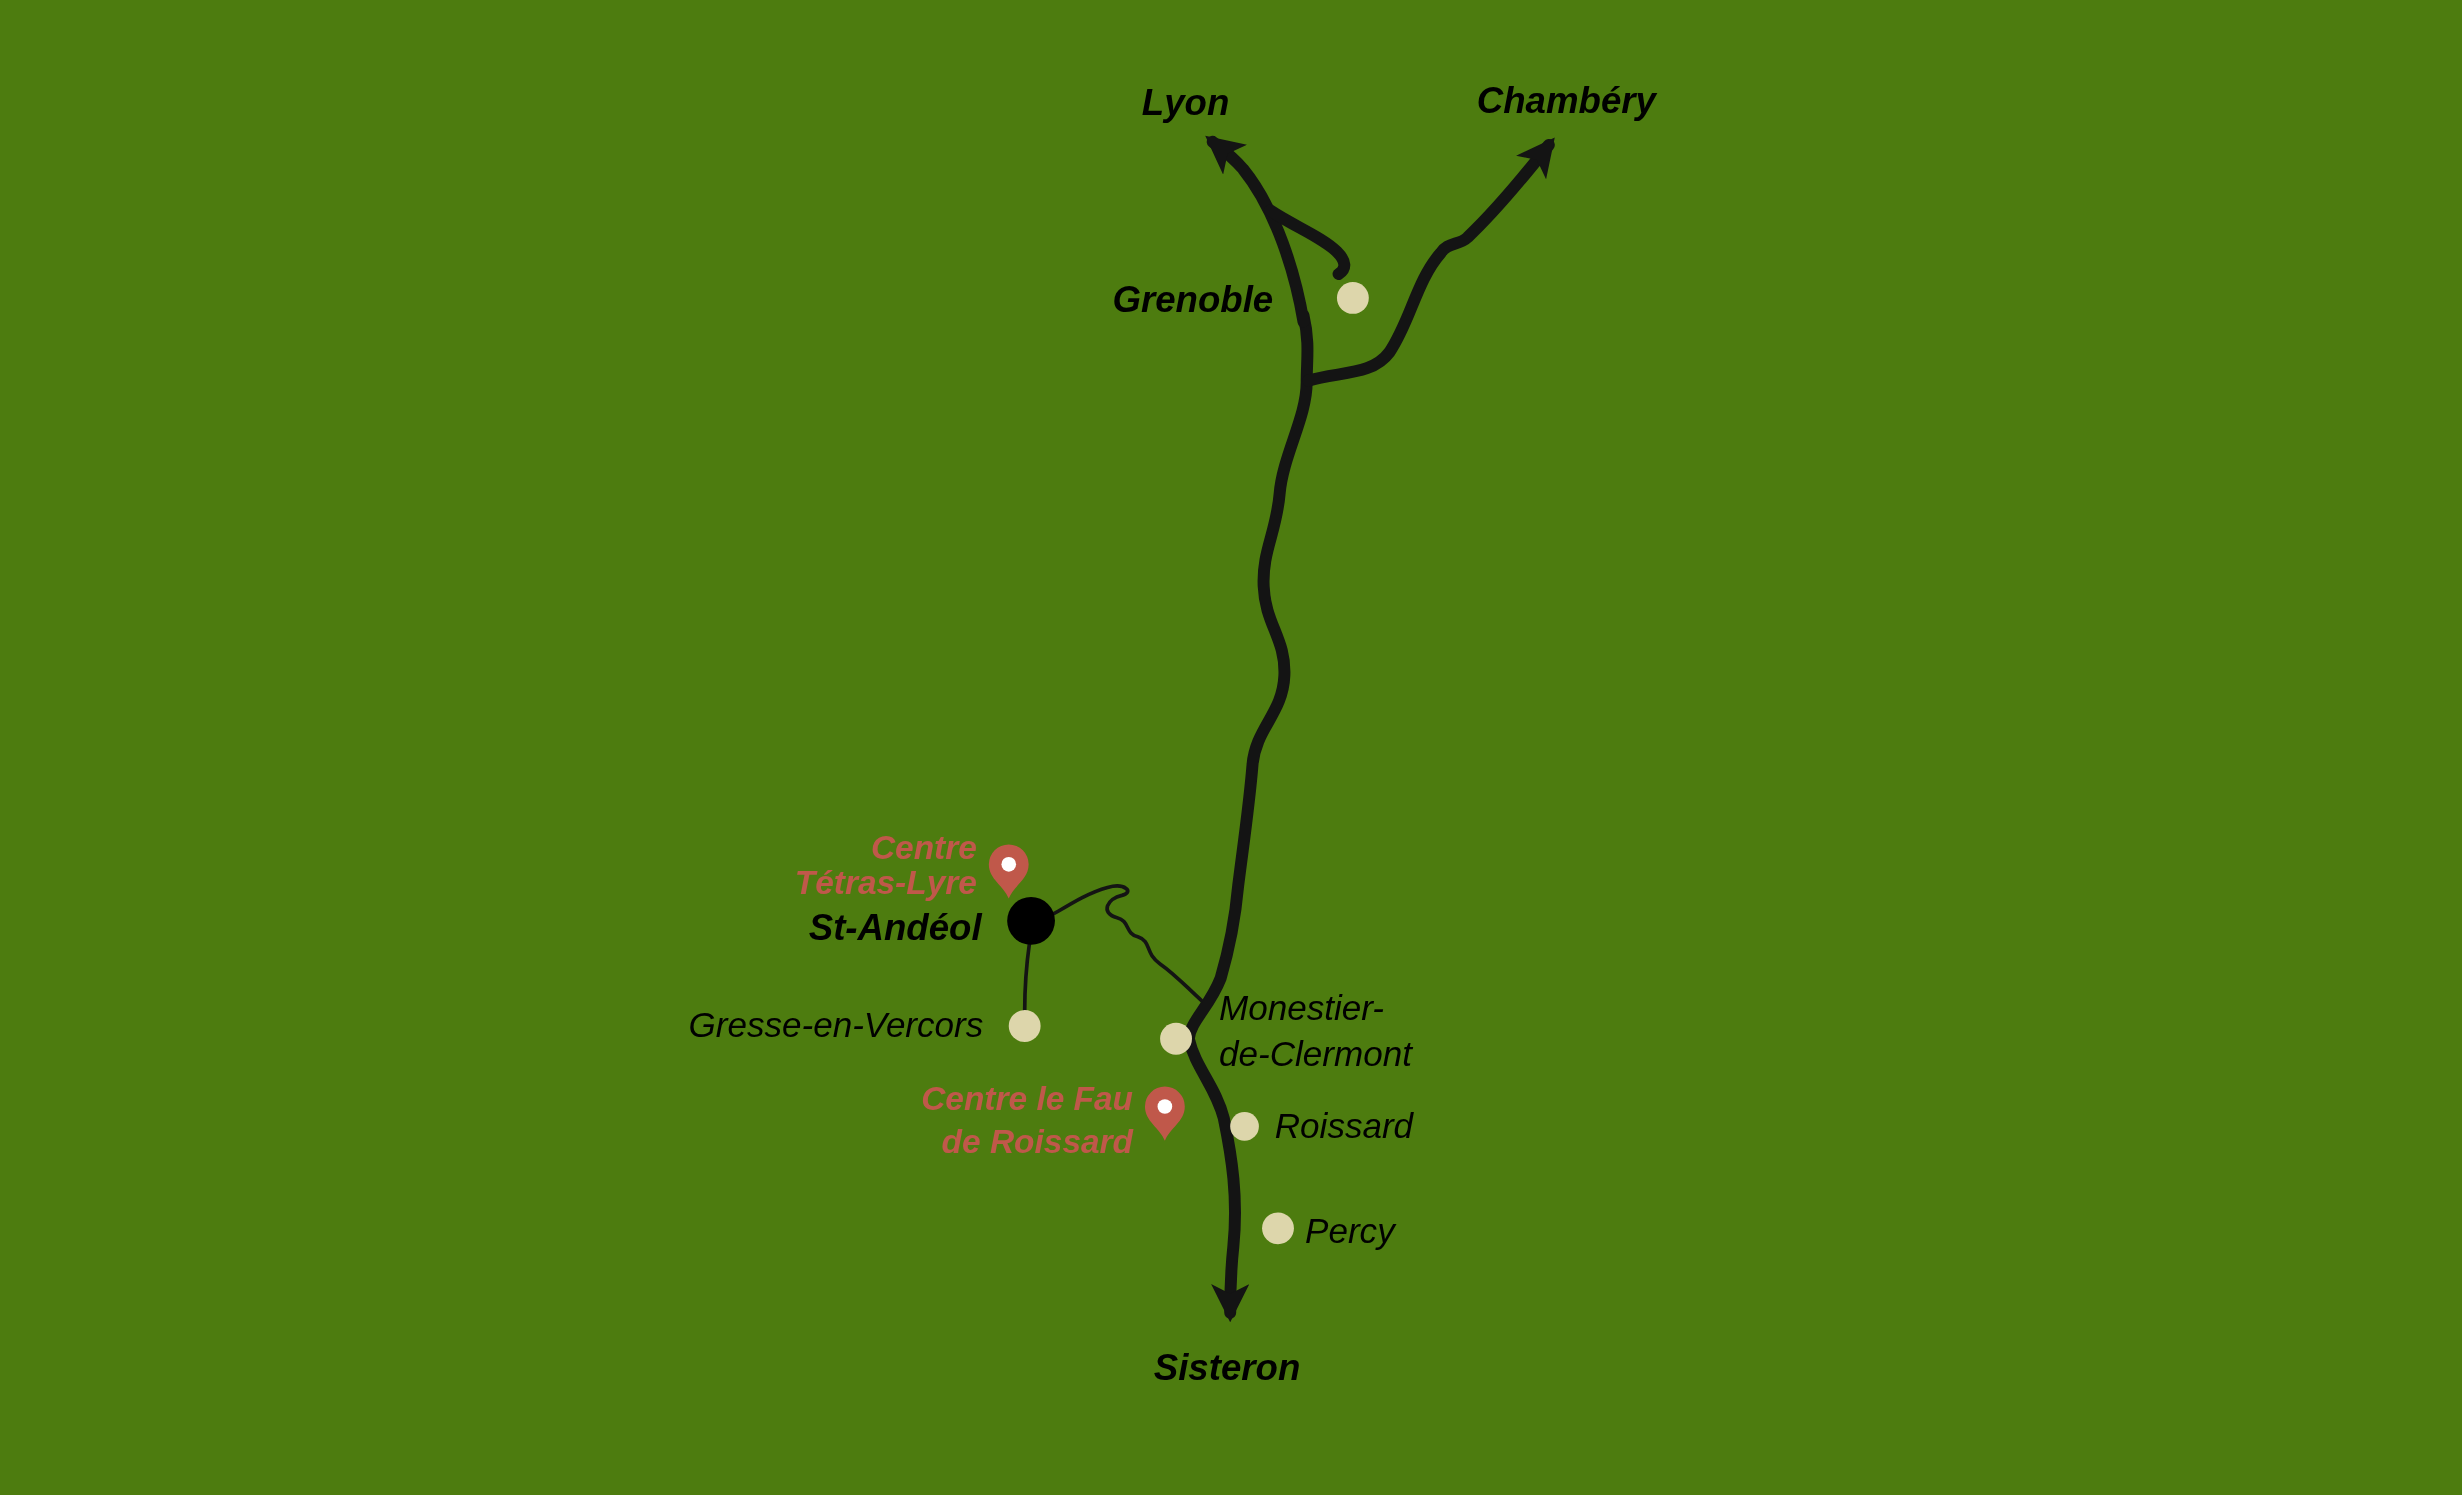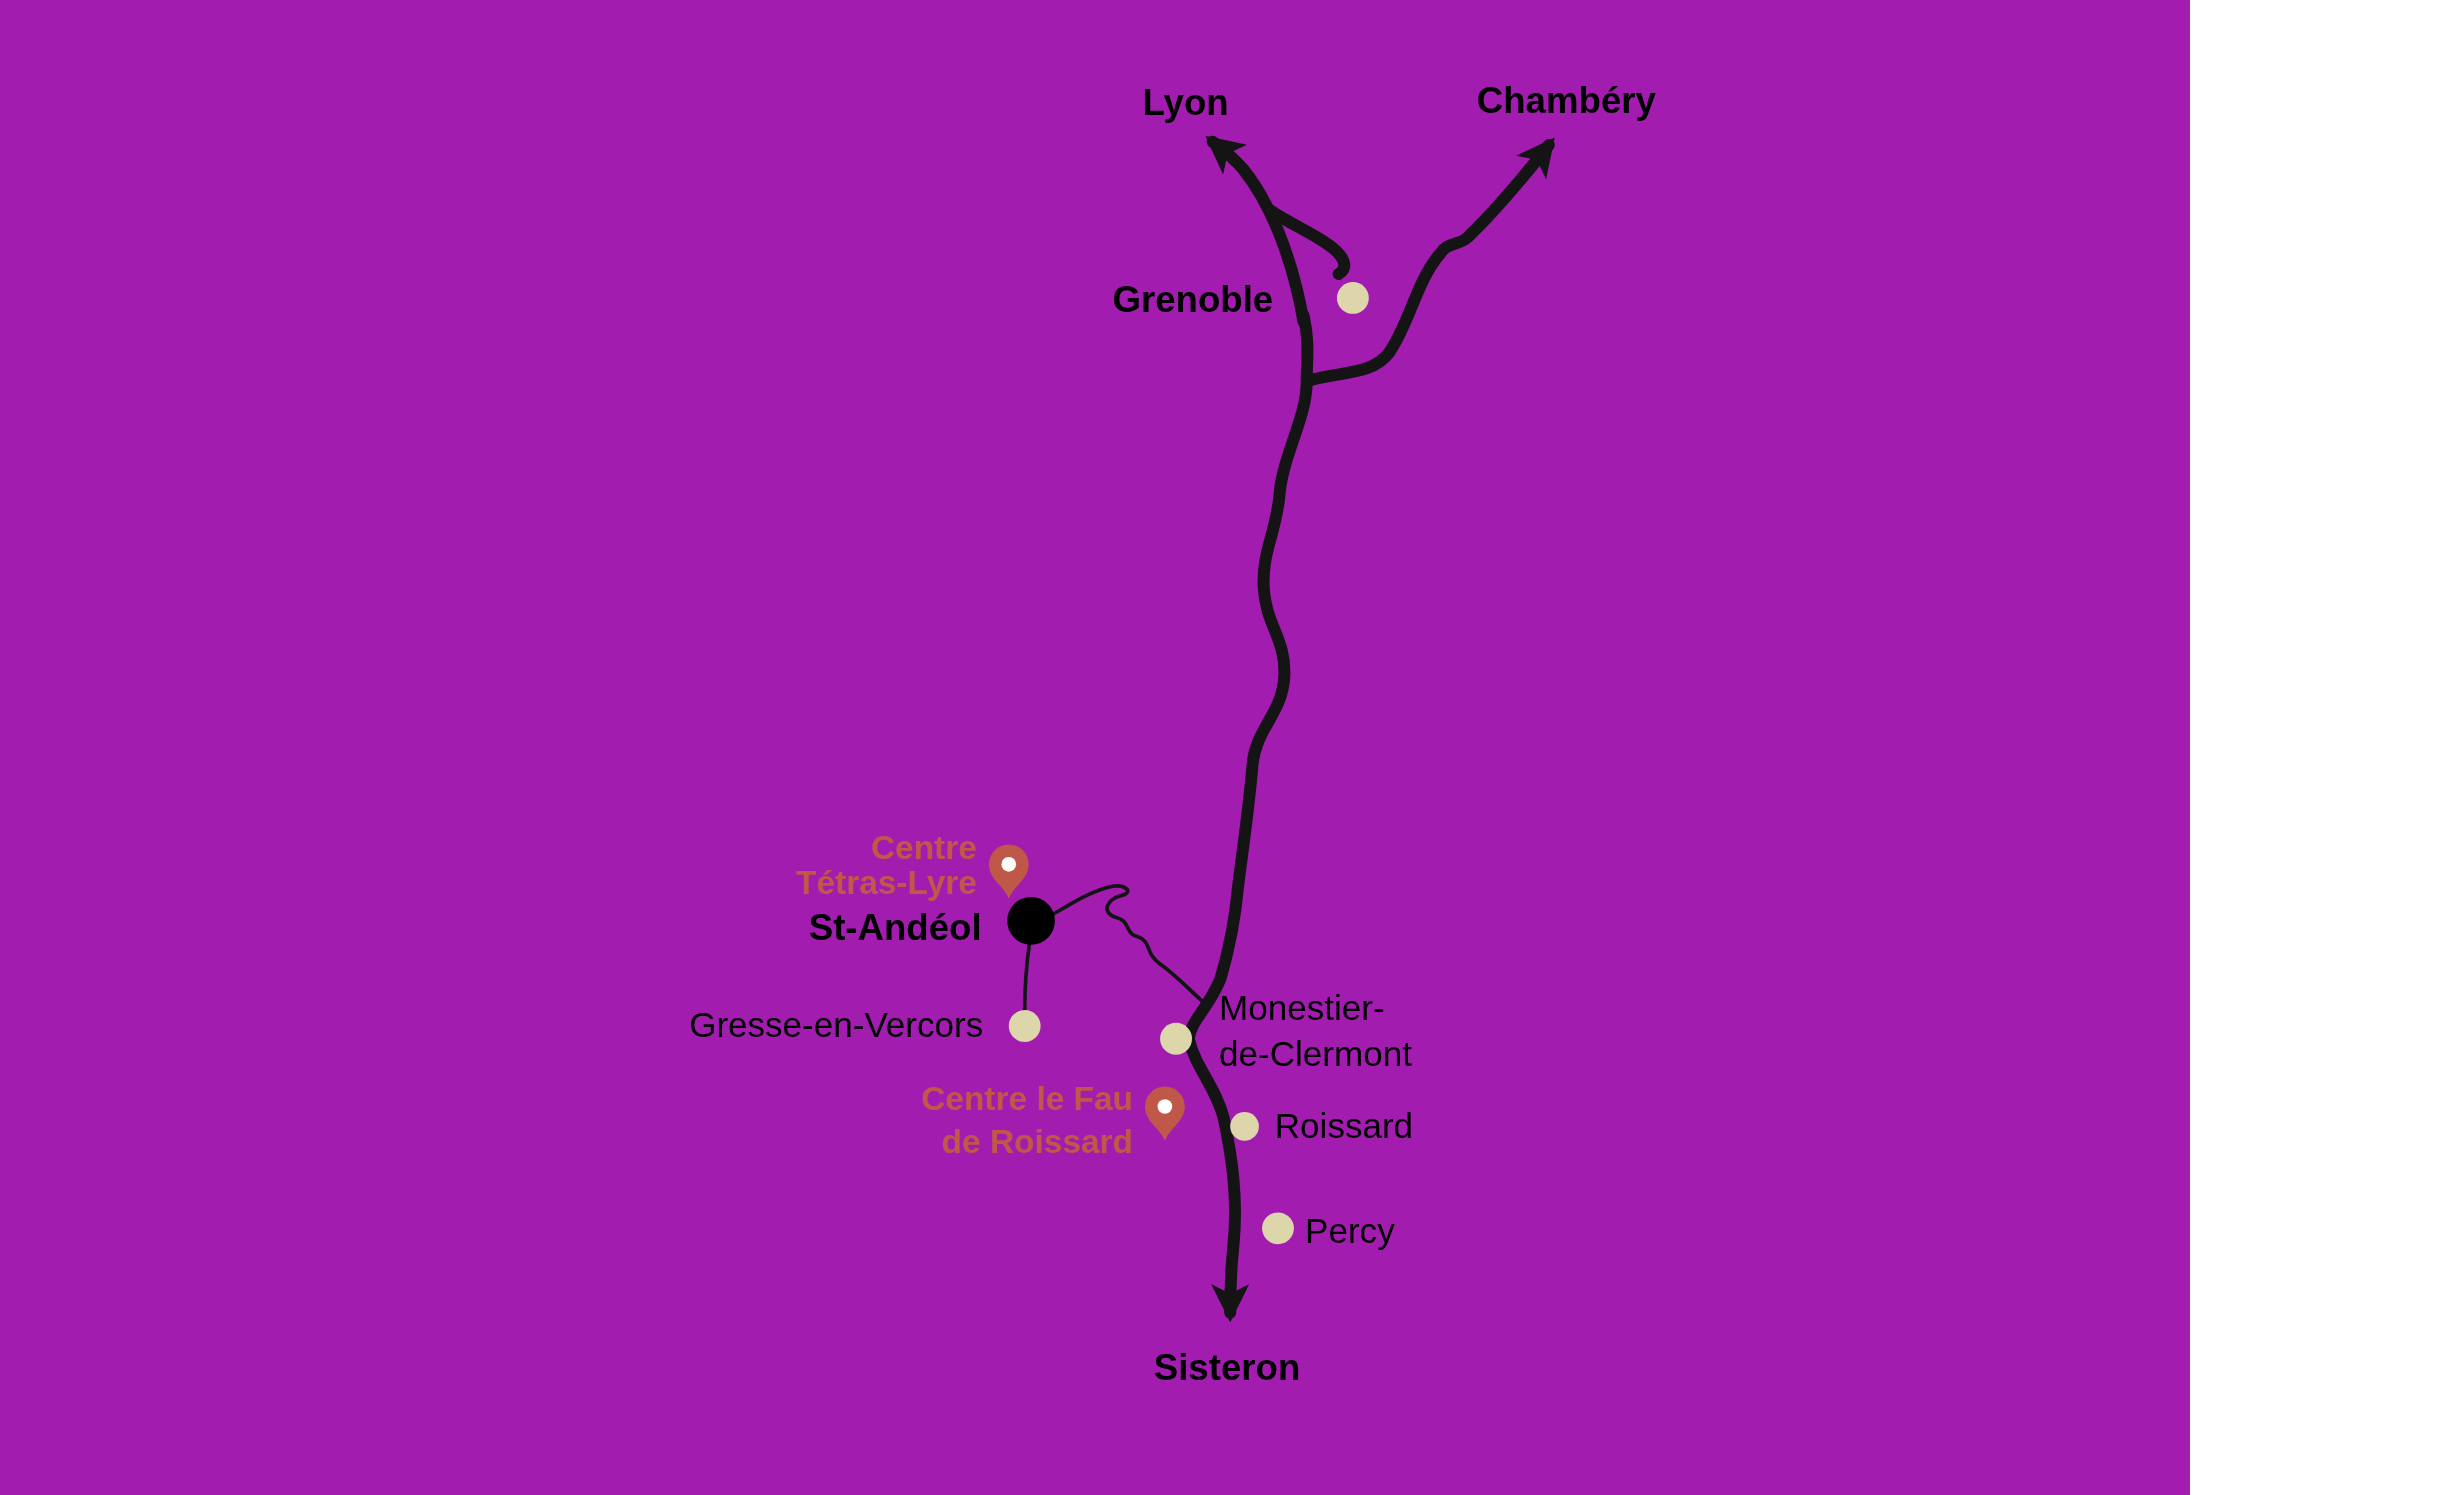--- a/index.html
+++ b/index.html
@@ -2,24 +2,25 @@
 <html style="font-size:9.6px"><head>
 <meta charset="utf-8">
 <style>
   html, body {
     margin: 0;
     padding: 0;
     background: #ffffff;
   }
   .page {
     position: relative;
-    width: 2190px;
+    width: 2462px;
     height: 1496px;
-    background: #a21caf;
+    background: #4d7c0f;
     overflow: hidden;
+    font-style: italic;
   }
   svg.map-svg {
     display: block;
     width: 2462px;
     height: 1496px;
   }
   .road {
     fill: none;
     stroke: #141414;
     stroke-width: 7.5;

